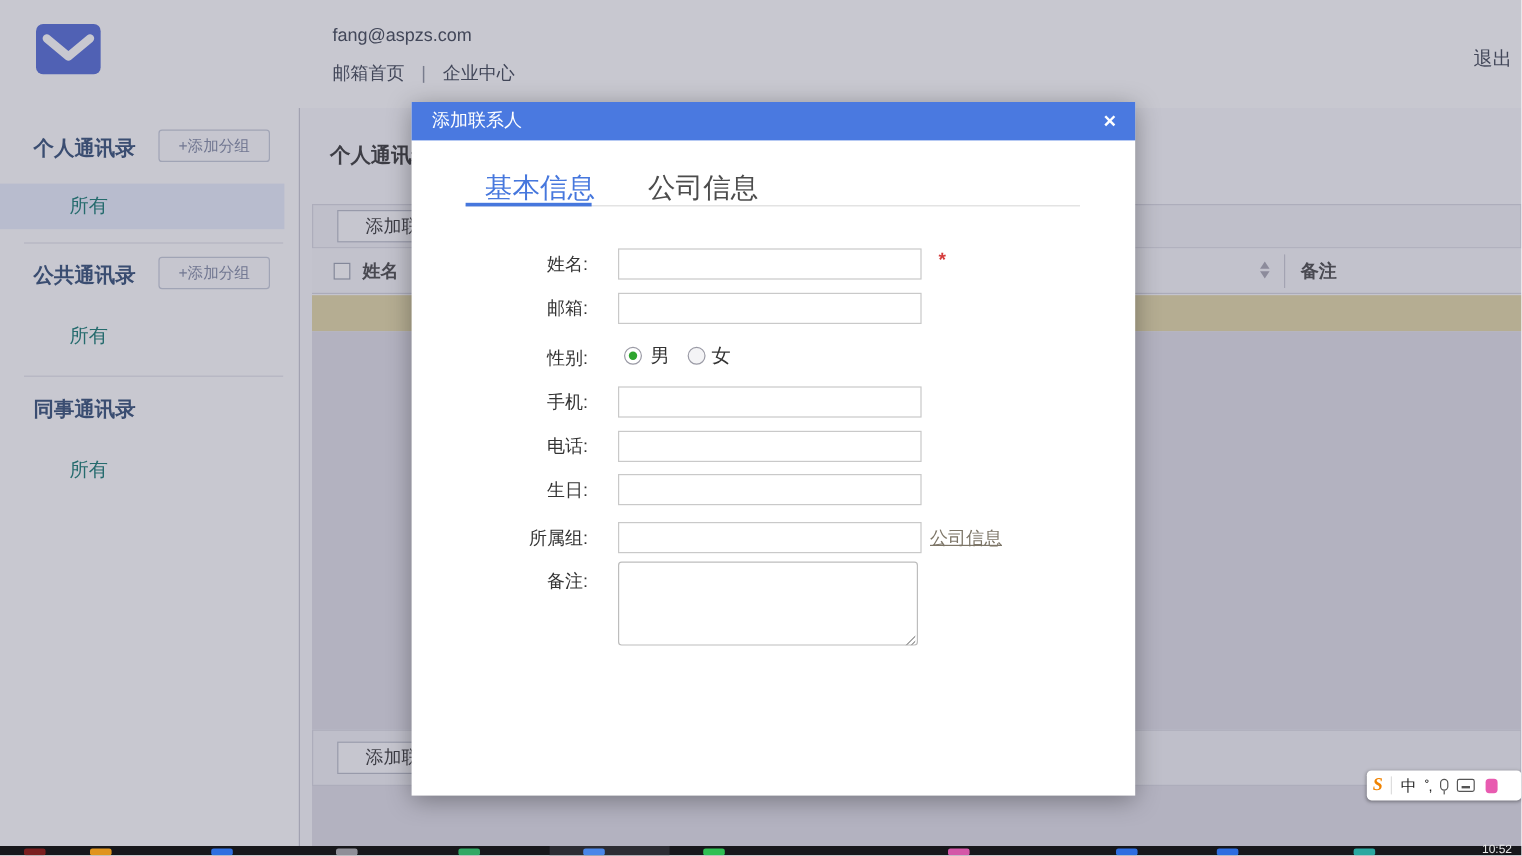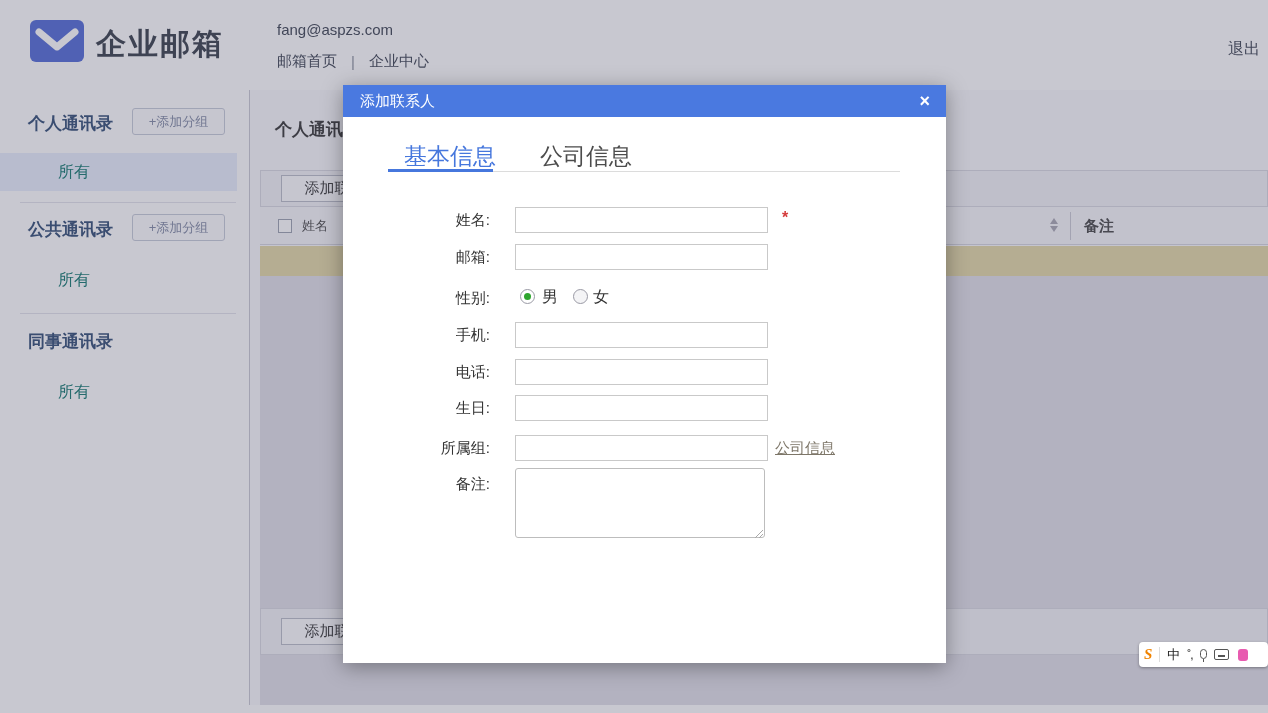--- a/index.html
+++ b/index.html
@@ -34,21 +34,21 @@
   .side-item-strip{position:absolute;left:0;top:63px;width:237px;height:38px;background:#e8eefc;}
   .side-div{position:absolute;left:20px;width:216px;height:1px;background:#e2e2ea;}
 
   
   .main{position:absolute;left:250px;top:90px;width:1018px;height:615px;background:#fafafc;}
   .page-title{position:absolute;left:25px;top:28px;font-size:17px;font-weight:700;color:#333;}
   .toolbar{position:absolute;left:10px;top:80px;width:1008px;height:37px;background:#f2f2f7;border:1px solid #d8d8e0;}
   .btn-add{position:absolute;left:20px;top:4px;width:122px;height:27px;background:#fcfcfe;border:1px solid #b8bcc8;font-size:15px;color:#333;display:flex;align-items:center;justify-content:center;cursor:pointer;}
   .thead{position:absolute;left:10px;top:117px;width:1008px;height:38px;background:#f7f7fa;border-bottom:1px solid #d4d4de;}
   .chk{position:absolute;left:18px;top:12px;width:14px;height:14px;border:1px solid #9aa0ae;background:#fff;cursor:pointer;}
-  .col-name{position:absolute;left:42px;top:10px;font-size:13px;font-weight:400;color:#444;}
+  .col-name{position:absolute;left:42px;top:10px;font-size:15px;font-weight:700;color:#444;}
   .sort-icon{position:absolute;left:790px;top:11px;width:9px;cursor:pointer;}
   .sort-icon .up{width:0;height:0;border-left:4.5px solid transparent;border-right:4.5px solid transparent;border-bottom:6px solid #a7a5b2;margin-bottom:2px;}
   .sort-icon .dn{width:0;height:0;border-left:4.5px solid transparent;border-right:4.5px solid transparent;border-top:6px solid #a7a5b2;}
   .col-div{position:absolute;left:810px;top:5px;width:1px;height:28px;background:#c9c9d3;}
   .col-note{position:absolute;left:824px;top:10px;font-size:15px;font-weight:600;color:#444;}
   .row-hl{position:absolute;left:10px;top:156px;width:1008px;height:30px;background:#e3d8a4;}
   .main-lower{position:absolute;left:10px;top:186px;width:1008px;height:332px;background:#e0dfe8;}
   .toolbar-bottom{position:absolute;left:10px;top:518px;width:1008px;height:47px;background:#f2f2f7;border:1px solid #d8d8e0;}
   .toolbar-bottom .btn-add{top:9px;}
   .main-foot{position:absolute;left:10px;top:565px;width:1008px;height:50px;background:#e0dfe8;}
@@ -100,21 +100,20 @@
 </head>
 <body>
 
 <div id="screen">
 
   <div class="header">
     <svg class="logo-icon" viewBox="0 0 54 42">
       <rect x="0" y="0" width="54" height="42" rx="6" fill="#4e67d6"></rect>
       <polyline points="9,12 27,27 45,12" fill="none" stroke="#ffffff" stroke-width="7" stroke-linecap="round" stroke-linejoin="round"></polyline>
     </svg>
-    <div class="logo-text">企业邮箱</div>
     <div class="acct-email">fang@aspzs.com</div>
     <div class="hnav">
       <span style="cursor:pointer;">邮箱首页</span>
       <span class="sep">|</span>
       <span style="cursor:pointer;">企业中心</span>
     </div>
     <div class="logout">退出</div>
   </div>
 
   <div class="hscroll">
@@ -206,14 +205,29 @@
   <div class="ime">
     <span class="s-logo">S</span>
     <span class="ime-div"></span>
     <span class="zh">中</span>
     <span class="tone">˚,</span>
     <span class="mic"></span>
     <span class="kbd"></span>
     <span class="pink"></span>
   </div>
 
+  <div class="taskbar">
+    <div class="tb-active"></div>
+    <div class="tb-ico" style="left:20px;background:#7a1f1f;"></div>
+    <div class="tb-ico" style="left:75px;background:#e0941e;"></div>
+    <div class="tb-ico" style="left:176px;background:#2f6fe0;"></div>
+    <div class="tb-ico" style="left:280px;background:#8f8f98;"></div>
+    <div class="tb-ico" style="left:382px;background:#31a864;"></div>
+    <div class="tb-ico" style="left:486px;background:#4a86e8;"></div>
+    <div class="tb-ico" style="left:586px;background:#2fbf53;"></div>
+    <div class="tb-ico" style="left:790px;background:#d457a8;"></div>
+    <div class="tb-ico" style="left:930px;background:#2e6de0;"></div>
+    <div class="tb-ico" style="left:1014px;background:#2e6de0;"></div>
+    <div class="tb-ico" style="left:1128px;background:#2aa8a0;"></div>
+    <div class="tb-time">10:52</div>
+  </div>
 
 </div>
 
 </body></html>

